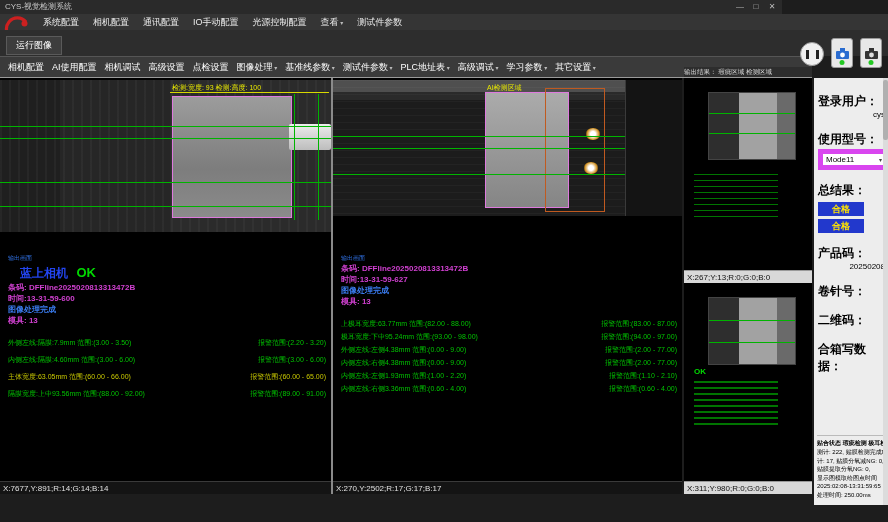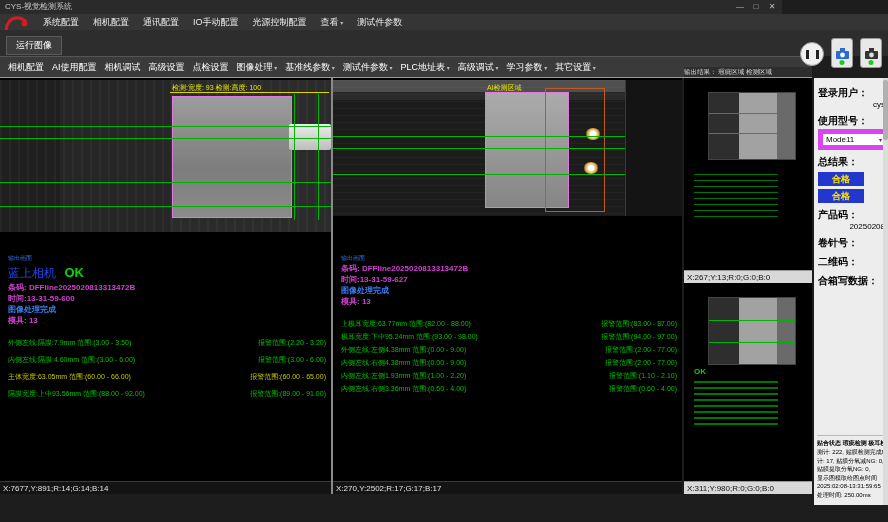--- a/index.html
+++ b/index.html
@@ -76,21 +76,21 @@
   .prodC{position:absolute;left:152px;top:12px;width:82px;height:114px;
          background:linear-gradient(180deg,#ababab,#858585);border:1px solid #de7ade;}
   .orangeC{position:absolute;left:212px;top:8px;width:58px;height:122px;border:1px solid #c05a20;}
   .blob{position:absolute;width:16px;height:12px;border-radius:50%;
         background:radial-gradient(circle,#ffffff 0 25%,#d09020 60%,rgba(0,0,0,0) 75%);}
   .darkR{position:absolute;right:0;top:0;width:56px;height:100%;background:#141414;border-left:1px solid #3a3a3a;}
 
   
   .info{position:absolute;left:8px;top:176px;right:5px;}
   .sub{color:#2f6fe0;font-size:6px;}
-  .resname{color:#2244ee;font-size:12px;font-weight:normal;}
+  .resname{color:#2244ee;font-size:12px;font-weight:bold;margin-left:12px;}
   .resok{color:#00d800;font-size:13px;font-weight:bold;margin-left:4px;}
   .barcode,.time,.mold{color:#d040d0;font-size:8px;font-weight:bold;line-height:11px;white-space:nowrap;}
   .process{color:#3a7cf0;font-size:8px;font-weight:bold;line-height:11px;}
   .mrows{margin-top:12px;}
   .mrow{display:flex;justify-content:space-between;color:#00c400;font-size:7px;line-height:9px;white-space:nowrap;}
   .panelL .mrow{margin-bottom:8px;}
   .panelC .mrow{margin-bottom:4px;}
   .panelL .mrow:nth-child(3){color:#c8c800;}
 
   
@@ -98,21 +98,21 @@
   .spB{position:absolute;left:0;top:205px;width:128px;height:211px;background:#000;}
   .spImg{position:absolute;left:24px;top:14px;width:86px;height:66px;border:1px solid #444;
          background:linear-gradient(90deg,#2e2e2e 0 30px,#a2a2a2 30px 68px,#6a6a6a 68px 100%);}
   .faketext{position:absolute;left:10px;width:84px;height:44px;opacity:.8;
          background:repeating-linear-gradient(180deg,rgba(0,195,0,.75) 0 1.5px,transparent 1.5px 6px);}
   .okB{position:absolute;left:10px;top:84px;color:#00d800;font-size:8px;font-weight:bold;}
 
   
   .sidebar{position:absolute;left:814px;top:78px;width:74px;height:427px;background:#ededed;
            box-sizing:border-box;padding:3px 3px 0 4px;color:#000;}
-  .sb-label{font-size:10px;font-weight:bold;display:block;margin-top:5px;}
+  .sb-label{font-size:12px;font-weight:bold;display:block;margin-top:12px;}
   .sb-val{font-size:8px;display:block;text-align:right;}
   .combo{display:flex;justify-content:space-between;align-items:center;background:#fff;border:5px solid #d946ef;
          padding:1px 3px;font-size:8px;width:56px;margin-top:1px;}
   .combo .arrow{font-size:6px;color:#444;}
   .badge{width:46px;height:14px;background:#2238cc;color:#ffe400;font-size:9px;font-weight:bold;
          text-align:center;line-height:14px;margin:3px 0;}
   .stats{position:absolute;left:3px;right:2px;bottom:6px;}
   .stats-h{font-size:6px;font-weight:bold;border-top:1px solid #bbb;padding-top:3px;white-space:nowrap;overflow:hidden;}
   .stats-l{font-size:6px;line-height:8.5px;white-space:nowrap;overflow:hidden;}
   .sb-scroll{position:absolute;right:0;top:78px;width:5px;height:427px;background:#dcdcdc;}

